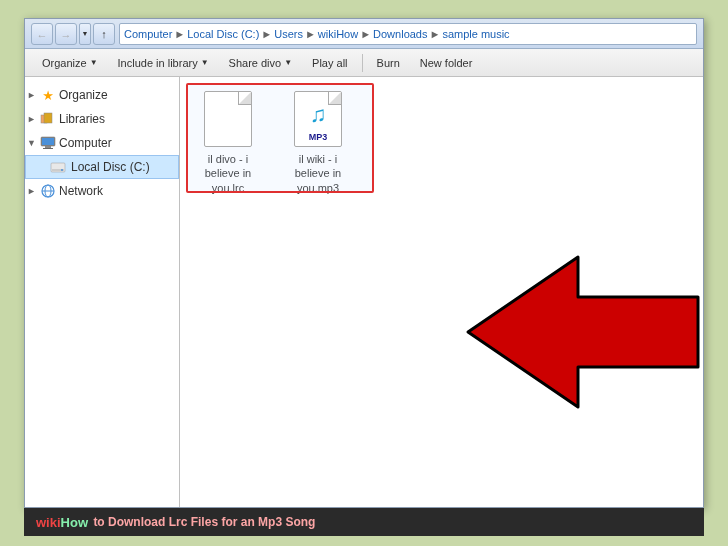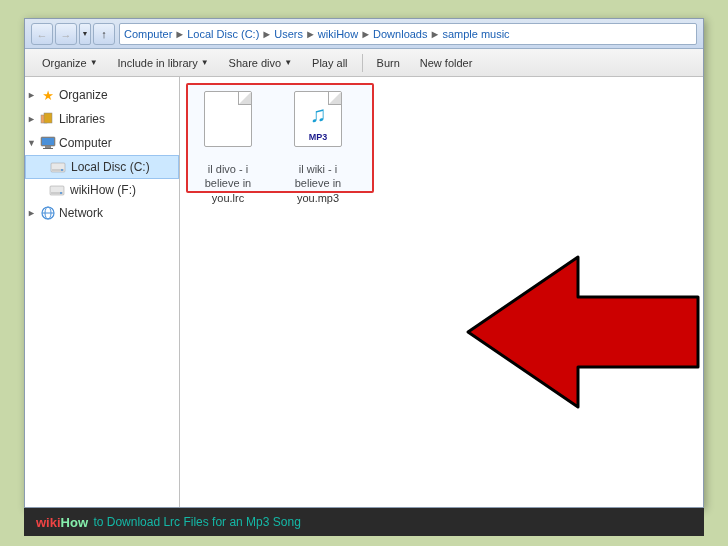--- a/index.html
+++ b/index.html
@@ -319,21 +319,21 @@
       left: 50%;
       transform: translateX(-50%);
       font-size: 22px;
       color: #1a9fd4;
     }
 
     .file-name {
       font-size: 11px;
       text-align: center;
       color: #333;
-      margin-top: 13px;
+      margin-top: 3px;
       line-height: 1.3;
       word-break: break-word;
       max-width: 80px;
     }
 
     
     .selection-box {
       position: absolute;
       top: 6px;
       left: 6px;
@@ -368,22 +368,22 @@
       color: #86efac;
     }
 
     .wikihow-tagline {
       color: #ccc;
       font-size: 12px;
       margin-left: 2px;
     }
 
     .wikihow-tagline span {
-      color: #14b8a6;
-      font-weight: normal;
+      color: #fca5a5;
+      font-weight: bold;
     }
 
     .chevron-down { font-size: 8px; }
 
     
     .sidebar-child {
       padding-left: 24px;
     }
 
     .highlighted-row {
@@ -482,30 +482,20 @@
           <span class="sidebar-icon drive-icon">
             <svg width="16" height="16" viewBox="0 0 16 16">
               <rect x="1" y="4" width="14" height="9" rx="1" fill="#e8e8e8" stroke="#999" stroke-width="0.5"></rect>
               <rect x="2" y="10" width="12" height="2" fill="#ccc"></rect>
               <circle cx="12" cy="11" r="1" fill="#4a90d9"></circle>
             </svg>
           </span>
           <span>Local Disc (C:)</span>
         </div>
 
-        <div class="sidebar-item sidebar-child">
-          <span class="sidebar-icon drive-icon">
-            <svg width="16" height="16" viewBox="0 0 16 16">
-              <rect x="1" y="4" width="14" height="9" rx="1" fill="#e8e8e8" stroke="#999" stroke-width="0.5"></rect>
-              <rect x="2" y="10" width="12" height="2" fill="#ccc"></rect>
-              <circle cx="12" cy="11" r="1" fill="#4a90d9"></circle>
-            </svg>
-          </span>
-          <span>wikiHow (F:)</span>
-        </div>
 
         <div class="sidebar-section">
           <span class="expand-arrow">►</span>
           <span class="sidebar-icon net-icon">
             <svg width="16" height="16" viewBox="0 0 16 16">
               <circle cx="8" cy="8" r="6" fill="none" stroke="#4a90d9" stroke-width="1.2"></circle>
               <ellipse cx="8" cy="8" rx="3" ry="6" fill="none" stroke="#4a90d9" stroke-width="1"></ellipse>
               <line x1="2" y1="8" x2="14" y2="8" stroke="#4a90d9" stroke-width="1"></line>
             </svg>
           </span>

